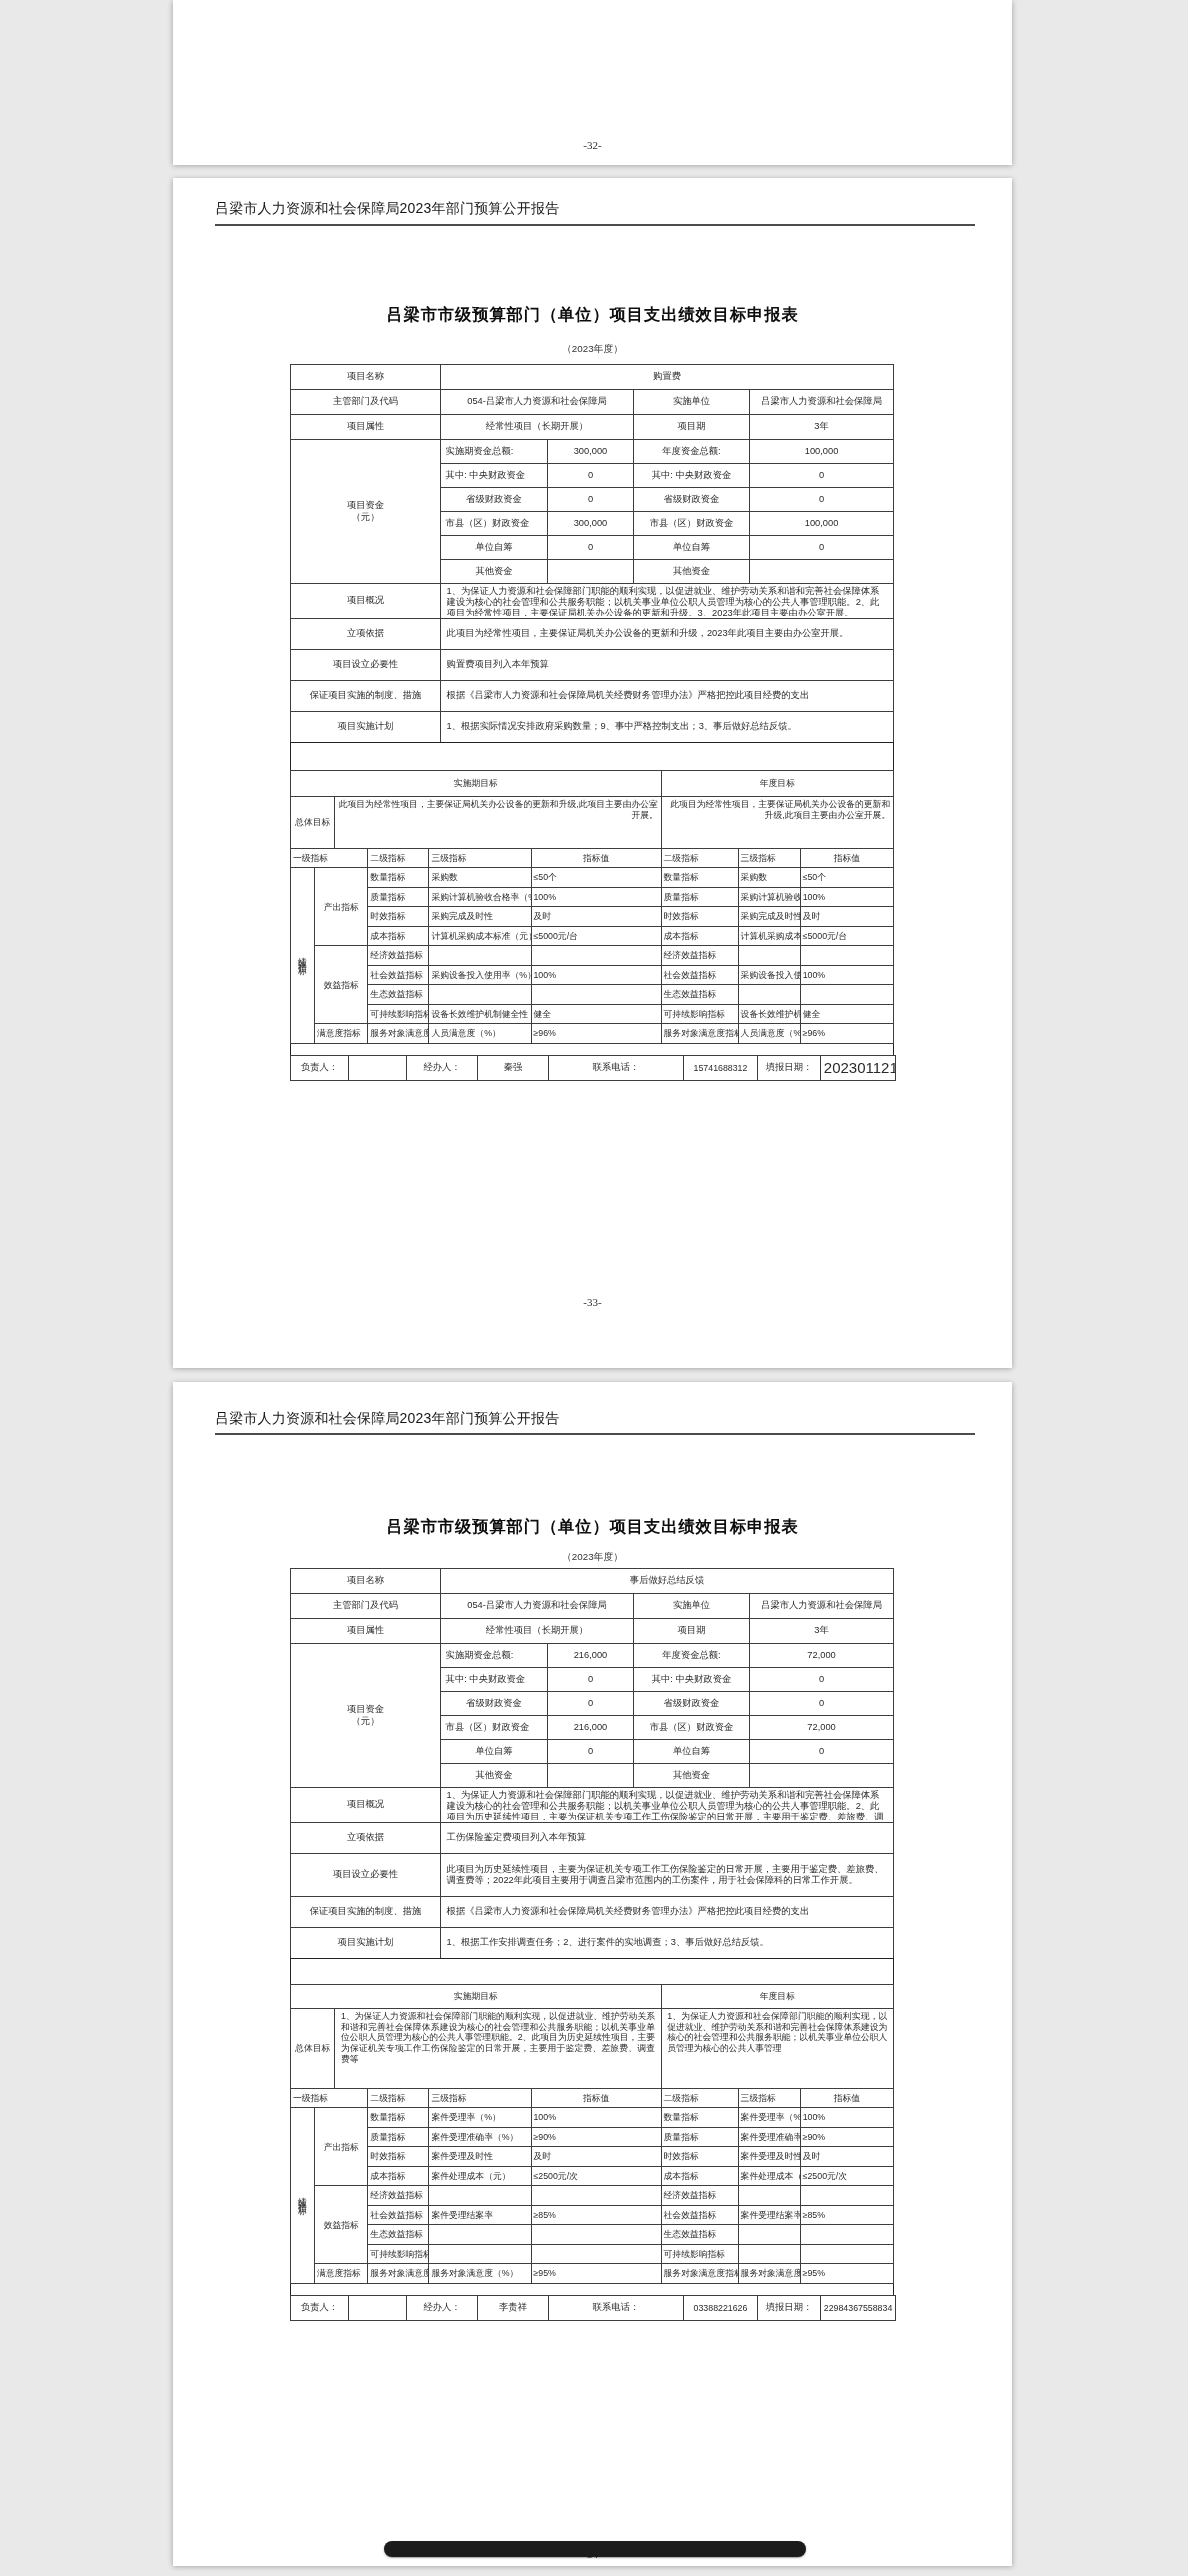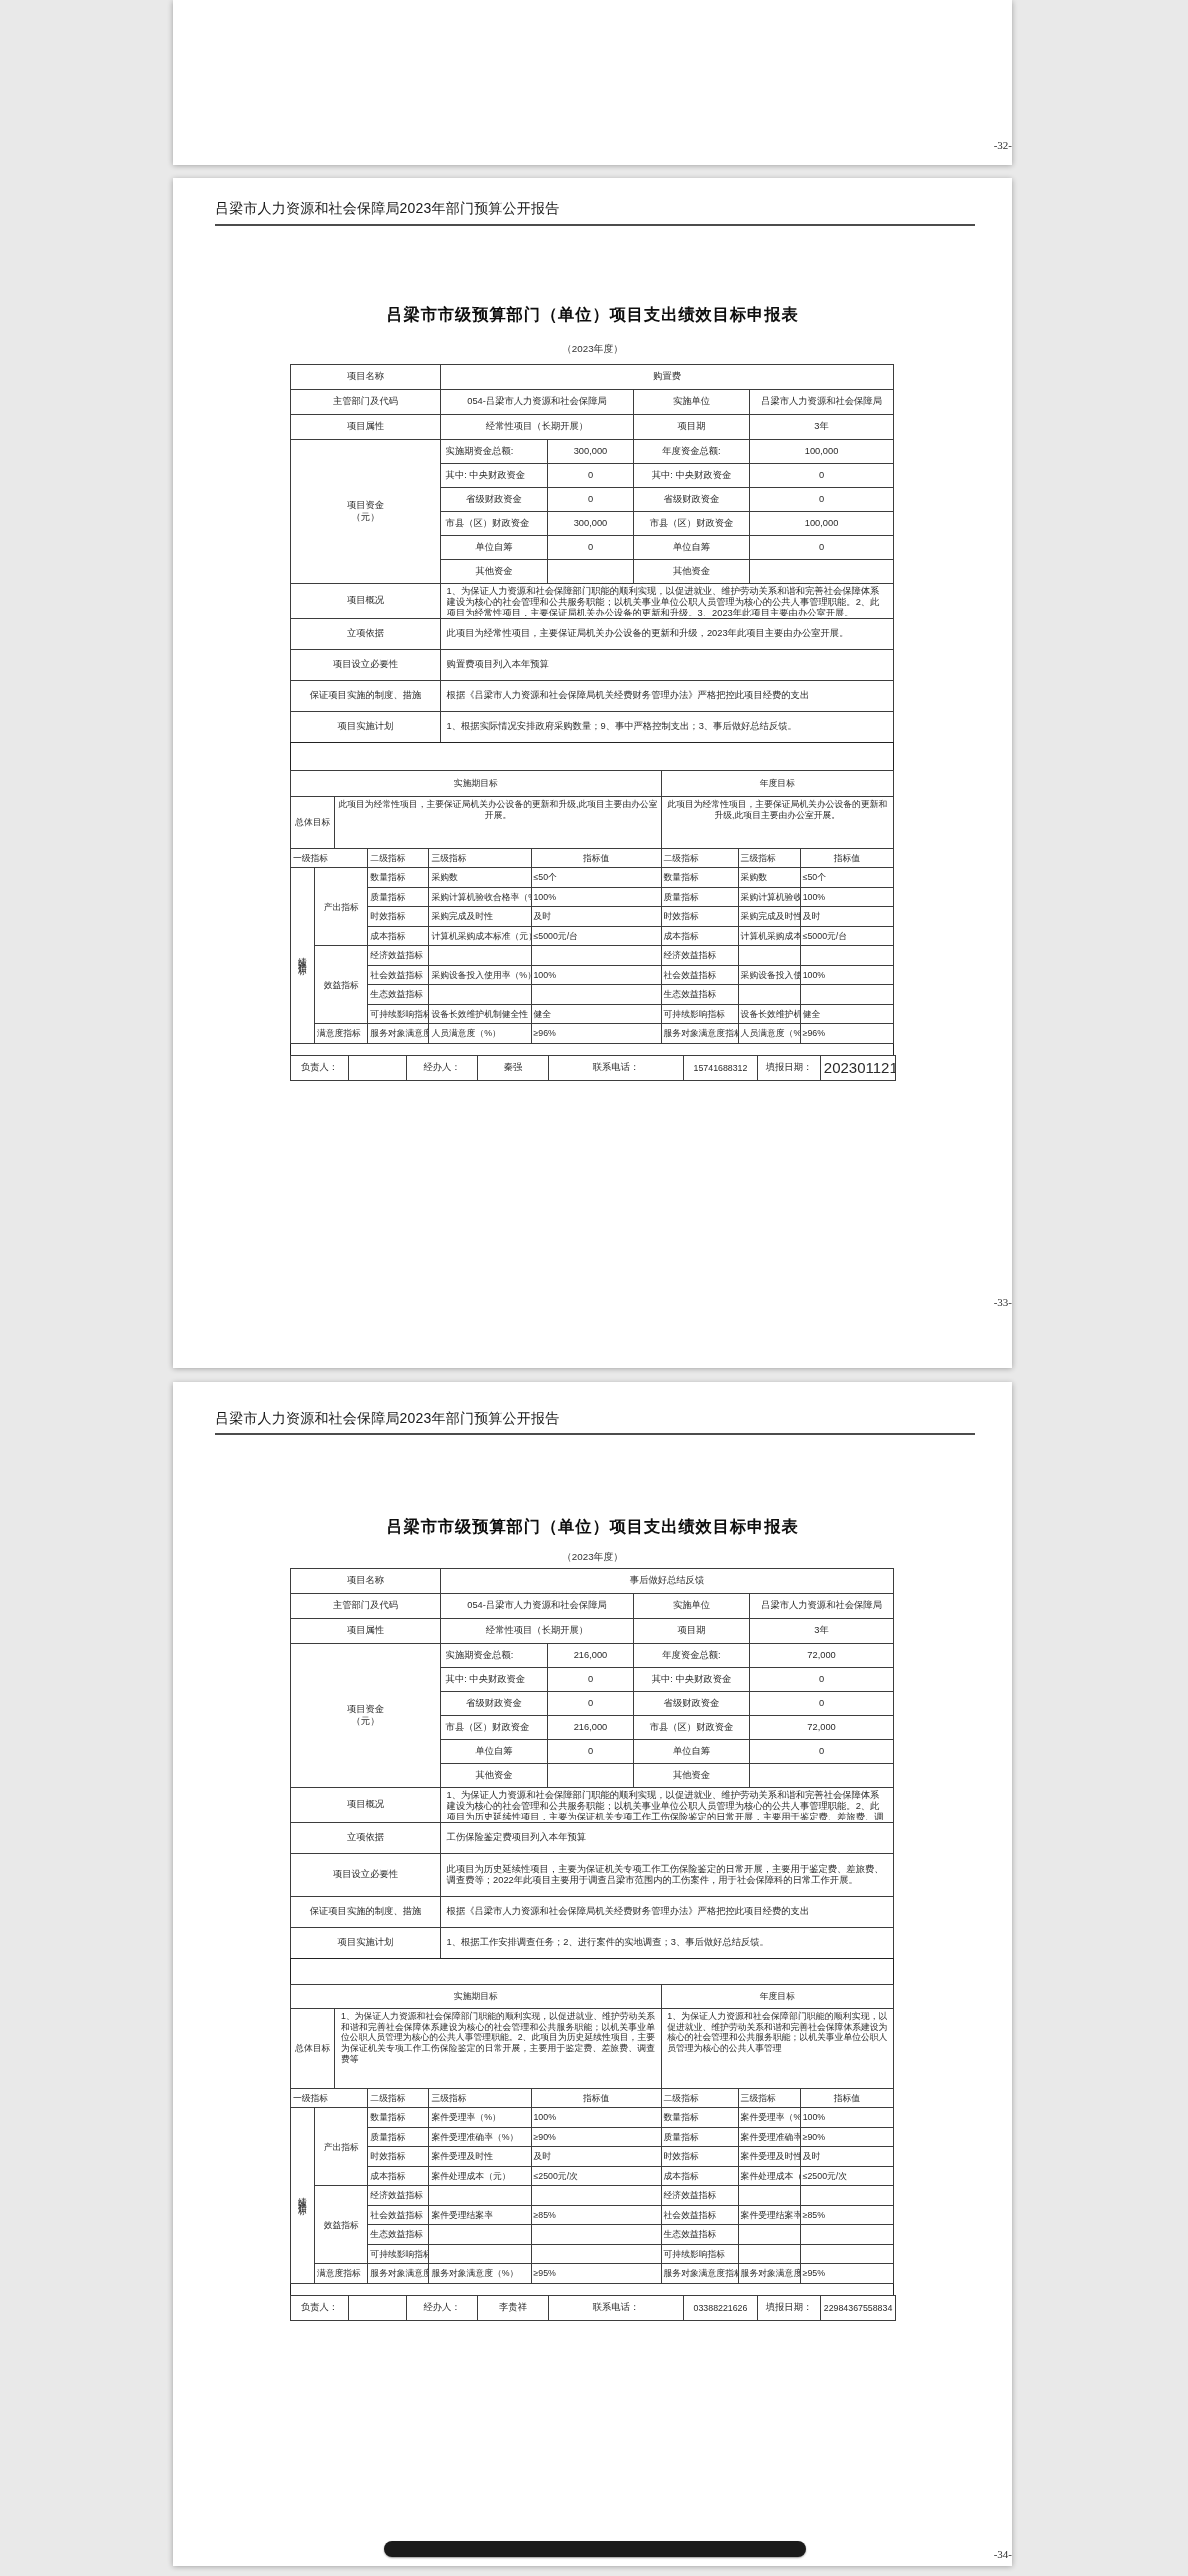--- a/index.html
+++ b/index.html
@@ -10,21 +10,21 @@
     color:#222;
   }
   .page{
     position:absolute;left:173px;width:839px;background:#ffffff;
     box-shadow:0 0.9px 5.6px rgba(0,0,0,.33);
   }
   #pageTop{top:0;height:165px;}
   #page2{top:178px;height:1190px;}
   #page3{top:1382px;height:1184px;}
   .pageno{
-    position:absolute;left:0;width:100%;text-align:right;
+    position:absolute;left:0;width:100%;text-align:center;
     font-family:"Liberation Serif","DejaVu Serif",serif;
     font-size:11px;color:#2e2e2e;
   }
   .doc-header{
     position:absolute;left:42px;top:22px;font-size:14px;color:#161616;
     letter-spacing:0.2px;white-space:nowrap;
   }
   .header-rule{
     position:absolute;left:42px;right:37px;height:1.9px;background:#4c4c4c;
   }
@@ -53,21 +53,21 @@
   .prelab{white-space:pre-line;}
   .vert{
     writing-mode:vertical-lr;text-orientation:upright;
     letter-spacing:2.8px;padding:0;font-size:9.3px;
   }
   .ind td{font-size:8.8px;}
   .nw{white-space:nowrap;text-align:left;padding:0 1.9px;overflow:hidden;}
   .nv{white-space:nowrap;text-align:left;padding:0 1.9px;overflow:hidden;}
   .spacer{border-left:1.9px solid #222;border-right:1.9px solid #222;}
   .goalj{text-align:justify;}
-  .goalc{text-align:center;}
+  .goalc{text-align:right;}
   .home-bar{
     position:absolute;left:384px;top:2541px;width:422px;height:16px;
     background:#1b1b1b;border-radius:8.4px;z-index:5;
     box-shadow:0 0.9px 1.9px rgba(0,0,0,.4);
   }
   .n34{top:2548px;z-index:1;}
 </style>
 </head>
 <body>
 

